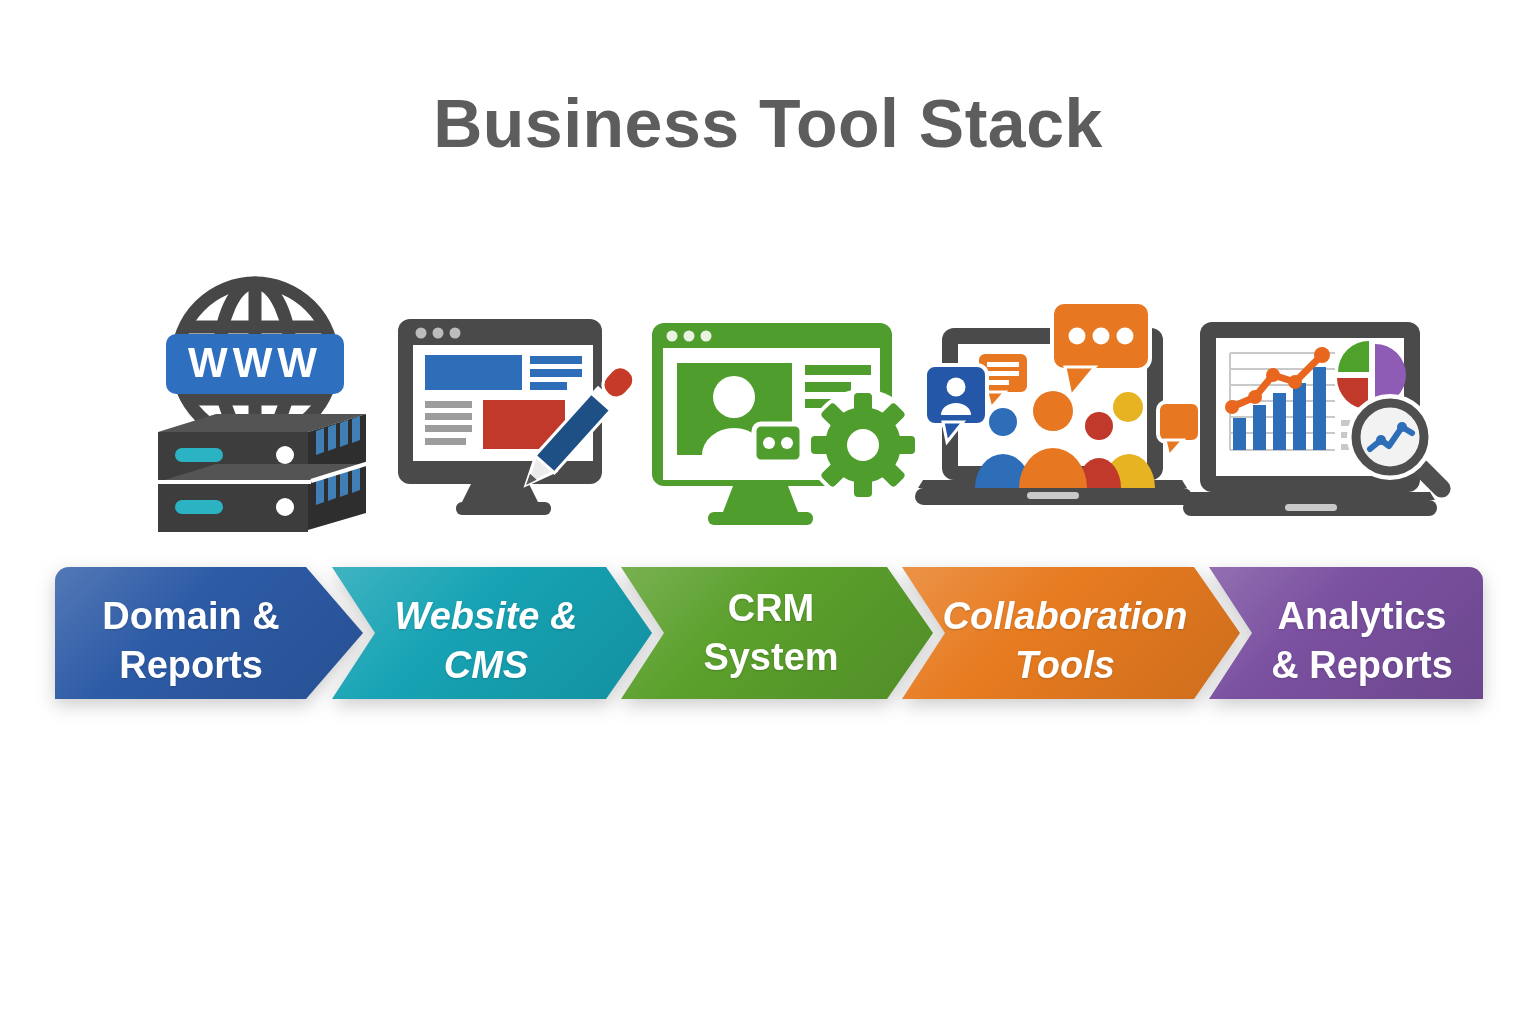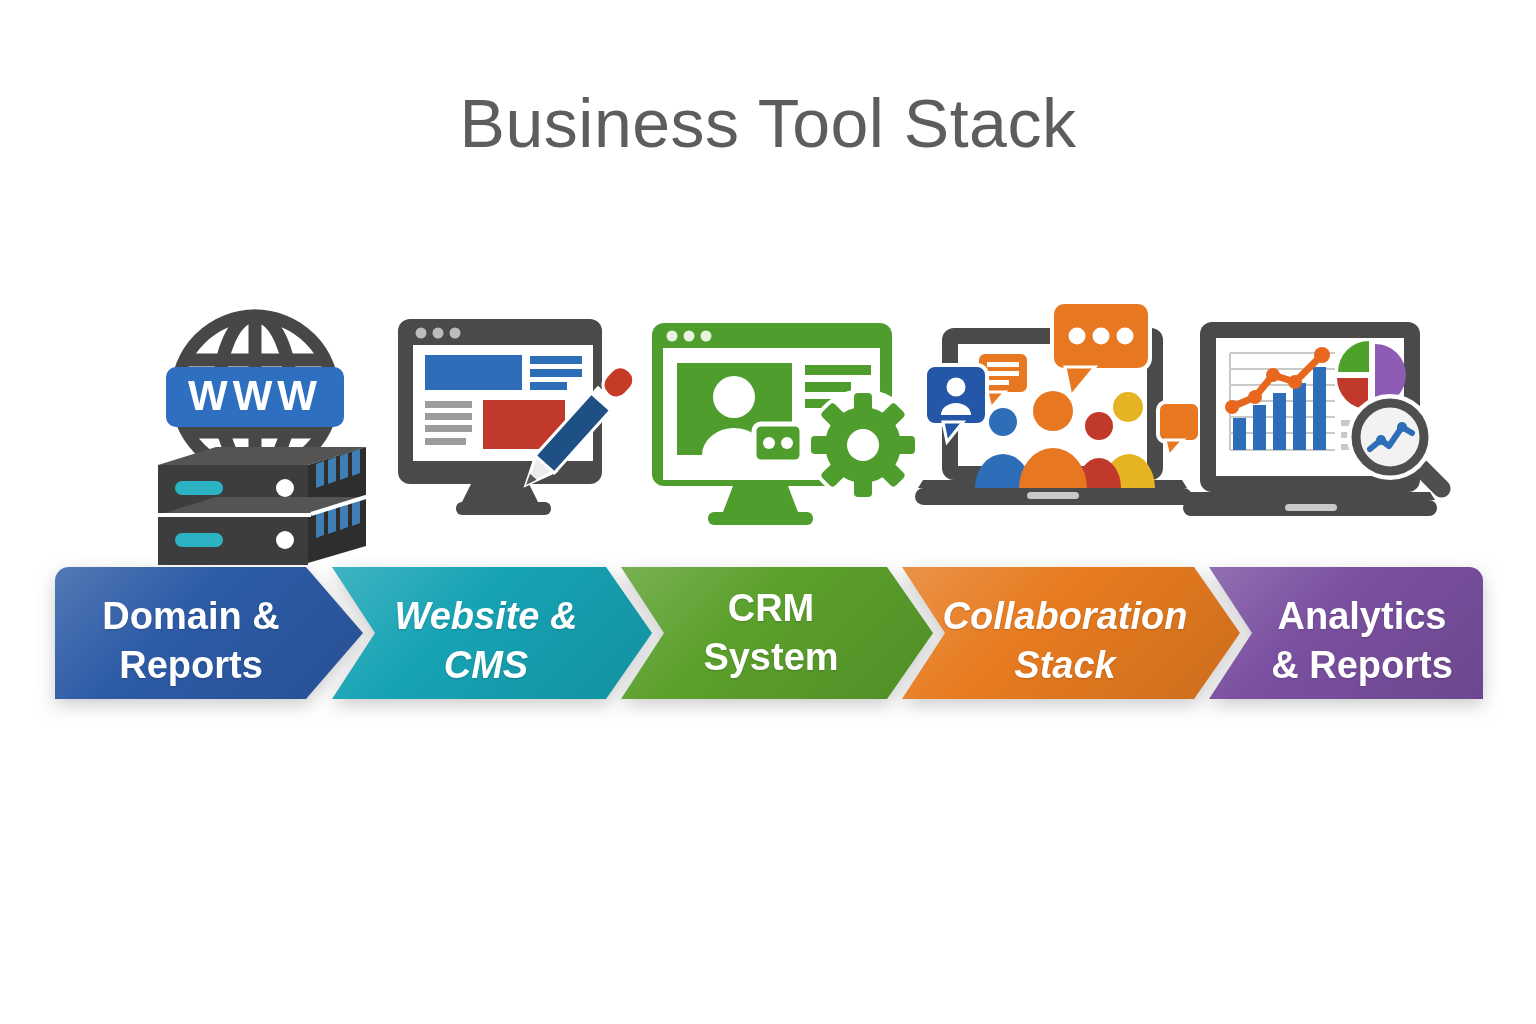--- a/index.html
+++ b/index.html
@@ -3,21 +3,21 @@
 <meta charset="utf-8">
 <style>
   html,body{margin:0;padding:0;background:#fff;}
   #canvas{
     position:relative;width:1536px;height:1024px;background:#ffffff;
     overflow:hidden;font-family:"Liberation Sans",sans-serif;
   }
   
   .title{
     position:absolute;top:84px;left:0;width:100%;
-    text-align:center;font-size:68px;font-weight:400;
+    text-align:center;font-size:68px;font-weight:700;
     letter-spacing:0.5px;color:#5d5d5d;
   }
   
   .icon{position:absolute;}
   .icon svg{display:block;width:100%;height:auto;}
   
   .band{position:absolute;left:0;top:0;width:100%;height:100%;
         filter:drop-shadow(0 6px 9px rgba(70,70,70,0.28));}
   .seg{
     position:absolute;top:567px;height:148px;
@@ -41,21 +41,21 @@
   .s5{left:1209px;width:274px;border-radius:0 14px 14px 0;padding:0 8px 0 40px;
       clip-path:polygon(0 0,274px 0,274px 132px,0 132px,43px 66px);}
 </style>
 </head>
 <body>
 
 <div id="canvas">
 
   <div class="title">Business Tool Stack</div>
 
-  <div class="icon" style="left:133px;top:300px;width:255px;">
+  <div class="icon" style="left:133px;top:267px;width:255px;">
     <svg viewBox="0 0 255 272">
       <g stroke="#474747" stroke-width="13" fill="none">
         <circle cx="122" cy="94" r="78"></circle>
         <ellipse cx="122" cy="94" rx="36" ry="78"></ellipse>
         <line x1="122" y1="16" x2="122" y2="172"></line>
         <line x1="52" y1="60" x2="192" y2="60"></line>
         <line x1="57" y1="132" x2="187" y2="132"></line>
       </g>
       <g>
         <polygon points="25,165 175,165 233,147 83,147" fill="#545454"></polygon>
@@ -273,21 +273,21 @@
     </div>
     <div class="seg s3" style="background-color: rgb(91, 160, 44);">
       <div class="seg-label">
         <span>CRM</span>
         <span>System</span>
       </div>
     </div>
     <div class="seg s4" style="background-color: rgb(231, 123, 32); font-style: italic;">
       <div class="seg-label">
         <span>Collaboration</span>
-        <span>Stack</span>
+        <span>Tools</span>
       </div>
     </div>
     <div class="seg s5" style="background-color: rgb(122, 80, 160);">
       <div class="seg-label">
         <span>Analytics</span>
         <span>&amp; Reports</span>
       </div>
     </div>
   </div>
 

